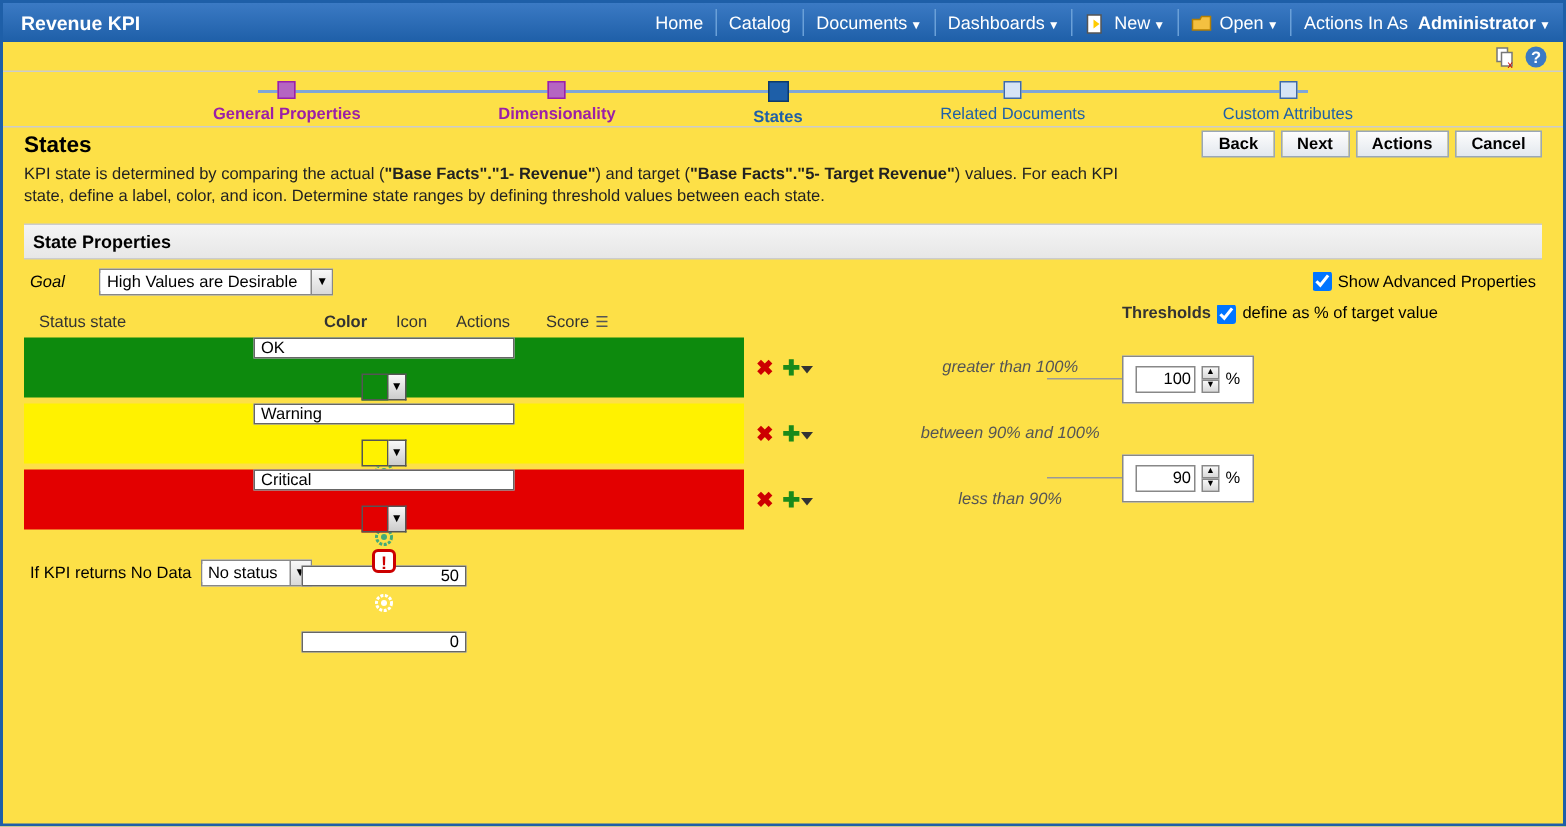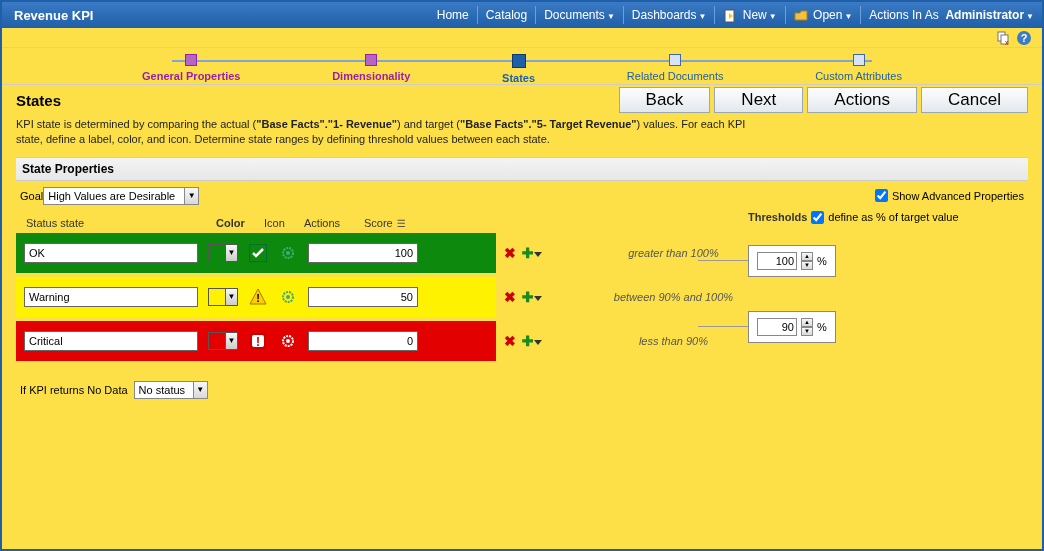--- a/index.html
+++ b/index.html
@@ -33,48 +33,48 @@
 .stepnav .step.visited .box { background: #b565c2; border-color: #9b1fa8; }
 .stepnav .step.active { color: #1e5fa8; font-weight: bold; }
 .stepnav .step.active .box { width: 14px; height: 14px; background: #1e5fa8; border-color: #0d3a6b; }
 .stepnav .step.normal { color: #1e5fa8; }
 
 
 .content { padding: 0 14px; border-top: 1px solid #ccc; height: calc(551px - 26px - 20px - 36px - 4px); overflow: hidden; }
 .titlerow { display: flex; align-items: center; padding: 2px 0; }
 .titlerow h2 { font-size: 15px; font-weight: bold; }
 .titlerow .btns { margin-left: auto; display: flex; gap: 4px; }
-.btn { font-size: 17px; padding: 2px 26px; background: linear-gradient(#fdfdfd,#e3e8ee); border: 1px solid #9aa7b7; cursor: pointer; }
+.btn { font-size: 11px; padding: 2px 10px; background: linear-gradient(#fdfdfd,#e3e8ee); border: 1px solid #9aa7b7; cursor: pointer; font-weight: bold; }
 
 .desc { font-size: 11px; color: #222; padding: 2px 0 10px; line-height: 1.35; max-width: 740px; }
 .desc b { font-weight: bold; }
 
 .section-hdr { font-weight: bold; font-size: 12px; background: linear-gradient(#f4f4f4,#e7e7e7); border-top: 1px solid #ccc; border-bottom: 1px solid #ccc; padding: 4px 6px; }
 
 .propsbar { display: flex; align-items: center; padding: 6px 4px; font-size: 11px; }
-.propsbar label { margin-right: 0; }
+.propsbar label { margin-right: 23px; font-style: italic; }
 .dropdown-shell { display: inline-flex; align-items: center; border: 1px solid #888; height: 18px; background: #fff; }
 .dropdown-shell input { border: none; font-size: 11px; padding: 0 4px; outline: none; }
 .dropdown-shell .ddbtn { width: 14px; height: 16px; border-left: 1px solid #888; background: linear-gradient(#f8f8f8,#d9d9d9); display: flex; align-items: center; justify-content: center; cursor: pointer; font-size: 8px; }
 .show-adv { margin-left: auto; display: flex; align-items: center; gap: 4px; }
 .chk { width: 13px; height: 13px; }
 
 
 .grid-area { position: relative; padding: 6px 0; }
 .col-headers { display: flex; font-size: 11px; color: #333; padding-left: 10px; }
 .col-headers div { text-align: left; }
 .ch-status { width: 190px; }
 .ch-color { width: 48px; font-weight: bold; }
 .ch-icon { width: 40px; }
 .ch-actions { width: 60px; }
 .ch-score { width: 120px; }
 .score-settings-icon { font-size: 10px; color: #555; cursor: pointer; margin-left: 4px; }
 
 .staterow { display: flex; align-items: center; margin: 4px 0; }
-.staterow .bar { display: flex; align-items: center; height: 40px; padding: 0 8px; width: 480px; gap: 10px; }
+.staterow .bar { display: flex; align-items: center; height: 40px; padding: 0 8px; width: 480px; gap: 10px; flex-direction: column; }
 .bar-green { background: #0d8a0d; }
 .bar-yellow { background: #fff200; }
 .bar-red { background: #e30000; }
 
 .status-input { height: 20px; font-size: 11px; border: 1px solid #666; padding: 0 4px; width: 174px; background: #fff; }
 .color-swatch { display: inline-flex; }
 .color-swatch .swatch { width: 18px; height: 18px; border: 1px solid #555; }
 .color-swatch .dd { width: 12px; height: 18px; border: 1px solid #555; border-left: none; background: linear-gradient(#f8f8f8,#ccc); display: flex; align-items: center; justify-content: center; font-size: 8px; cursor: pointer; }
 .sw-green { background: #0d8a0d; }
 .sw-yellow { background: #fff200; }

